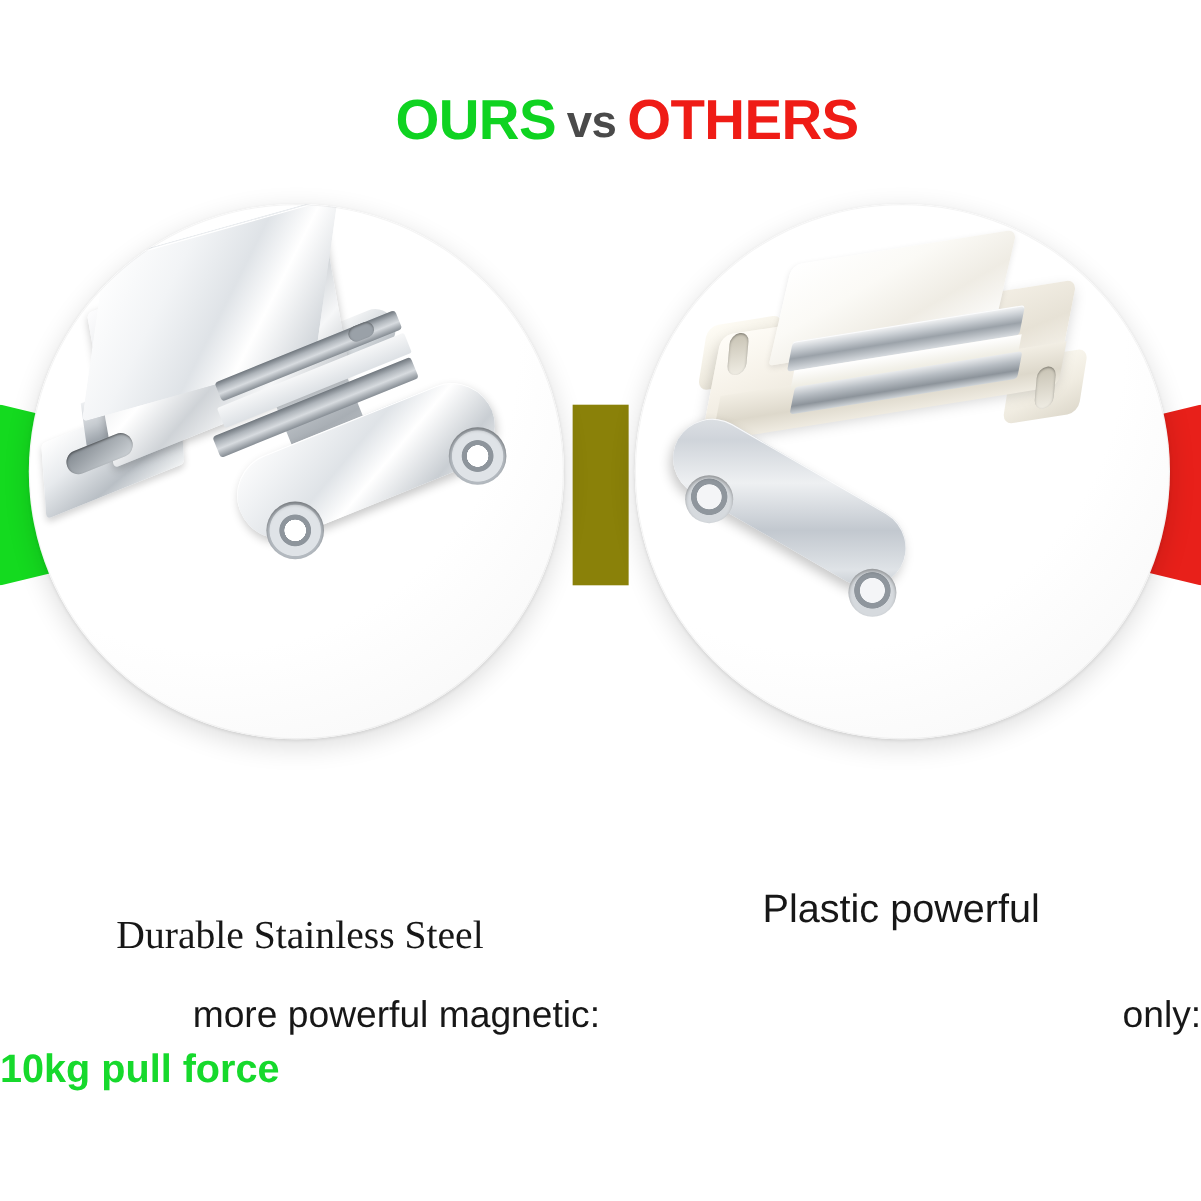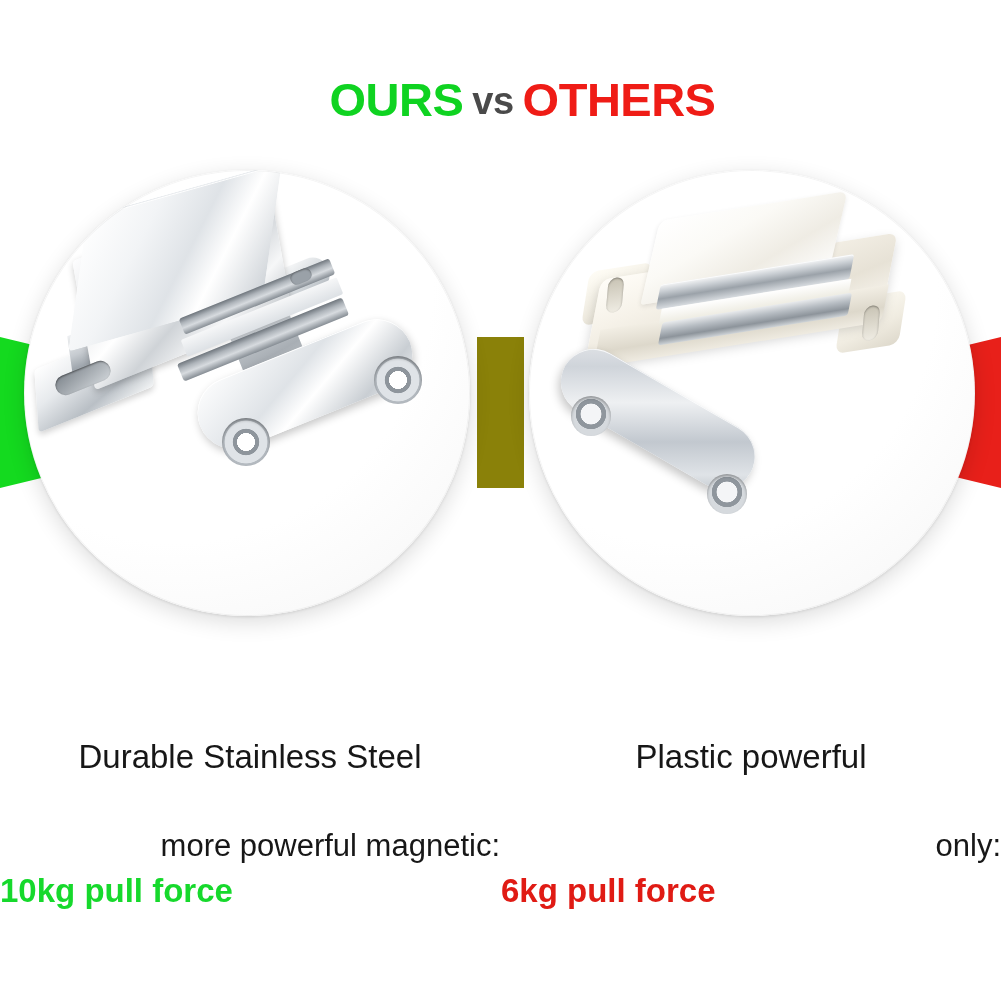--- a/index.html
+++ b/index.html
@@ -213,21 +213,21 @@
     box-shadow: inset 0 2px 3px rgba(0,0,0,0.32);
   }
   .zn-hole-1{ left:42px; top:226px; }
   .zn-hole-2{ left:178px; top:304px; }
 
   
   .cap{
     position:absolute; text-align:center; white-space:nowrap;
     color:#171717; font-size:33px; line-height:1;
   }
-  .cap-left { left:0;   top:740px; width:500px; }
+  .cap-left { left:0;   top:764px; width:500px;font-family:Liberation Serif, serif; }
   .cap-right{ left:501px; top:740px; width:500px; }
 
   .sub{
     position:absolute; text-align:right; white-space:nowrap;
     color:#171717; font-size:31px; line-height:1;
   }
   .sub-left { left:0;   top:830px; width:500px; }
   .sub-right{ left:501px; top:830px; width:500px; }
 
   .force{
@@ -288,15 +288,14 @@
     </div>
   </div>
 
   <div class="cap cap-left">Durable Stainless Steel</div>
   <div class="cap cap-right">Plastic powerful</div>
 
   <div class="sub sub-left">more powerful magnetic:</div>
   <div class="sub sub-right">only:</div>
 
   <div class="force force-left">10kg pull force</div>
-  <div class="force force-right">6kg pull force</div>
 
 </div>
 
 </body></html>

